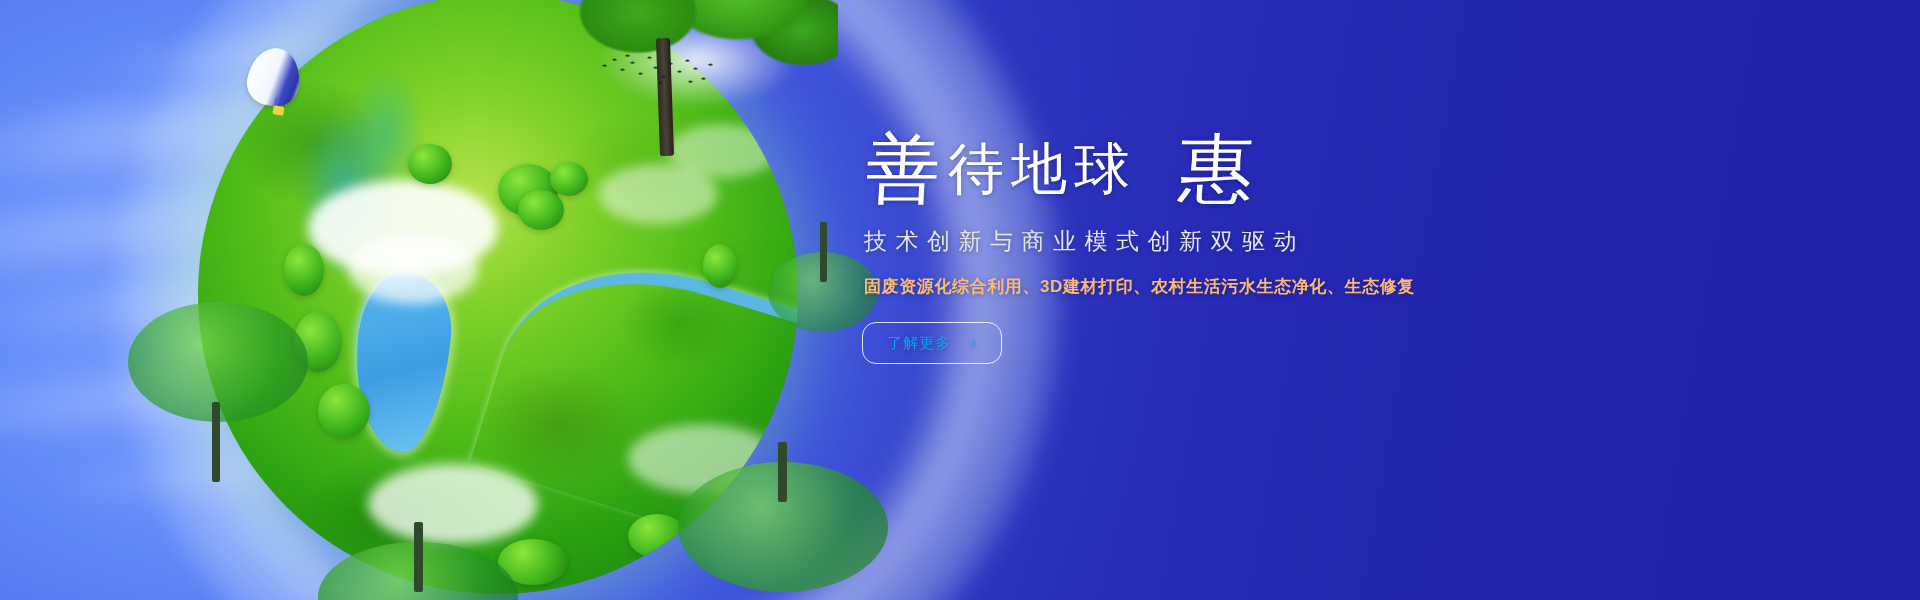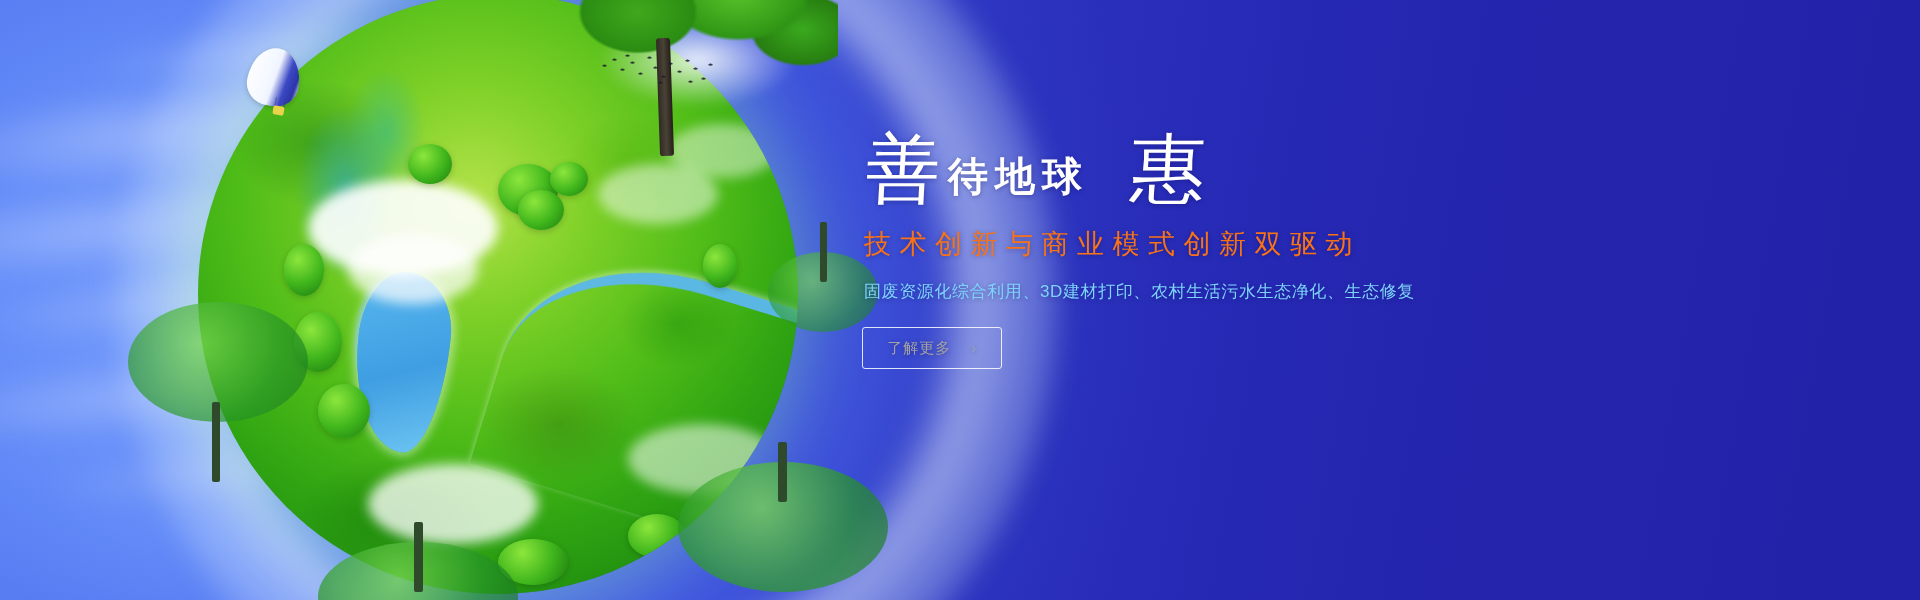--- a/index.html
+++ b/index.html
@@ -214,42 +214,42 @@
     white-space:nowrap;
   }
   .hl-big{
     font-family:"Liberation Serif","DejaVu Serif",serif;
     font-size:74px;line-height:.95;font-weight:400;
     letter-spacing:0;
     transform:skewX(-3deg);
   }
   .hl-small{
     font-family:"Liberation Serif","DejaVu Serif",serif;
-    font-size:40px;line-height:1;font-weight:700;
+    font-size:56px;line-height:1;font-weight:400;
     letter-spacing:7px;
     padding:0 0 7px 8px;
   }
   .hl-gap{width:42px;display:inline-block;}
   .subline{
     margin:22px 0 8px 4px;
-    font-size:27px;letter-spacing:8.5px;font-weight:400;
-    color:#f97316;
+    font-size:23px;letter-spacing:8.5px;font-weight:400;
+    color:#e5e5e5;
   }
   .detail{
     margin:18px 0 0 4px;
-    font-size:17px;letter-spacing:.6px;color:#7dd3fc;font-weight:400;
+    font-size:17px;letter-spacing:.6px;color:#fdba74;font-weight:700;
   }
   .more-btn{
     margin:24px 0 0 2px;
     display:inline-flex;align-items:center;justify-content:center;
     gap:20px;
     width:116px;height:40px;
     border:1px solid rgba(255,255,255,.85);
-    border-radius:3px;
-    color:#a3a3a3;font-size:15px;letter-spacing:1px;
+    border-radius:14px;
+    color:#0ea5e9;font-size:15px;letter-spacing:1px;
     background:transparent;cursor:pointer;
     box-sizing:content-box;padding:0 11px;
   }
   .more-btn .chev{font-size:14px;opacity:.95;line-height:1;}
 </style>
 </head>
 <body>
 
 <div id="banner">
 

